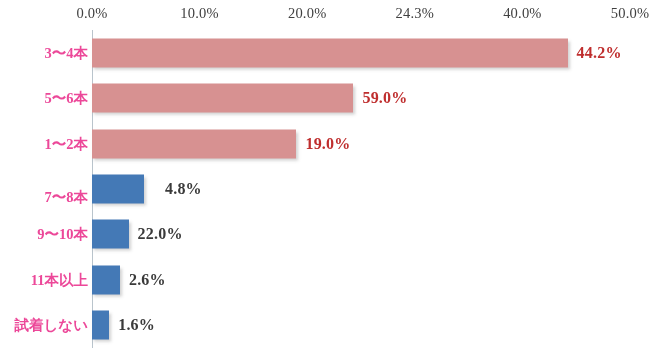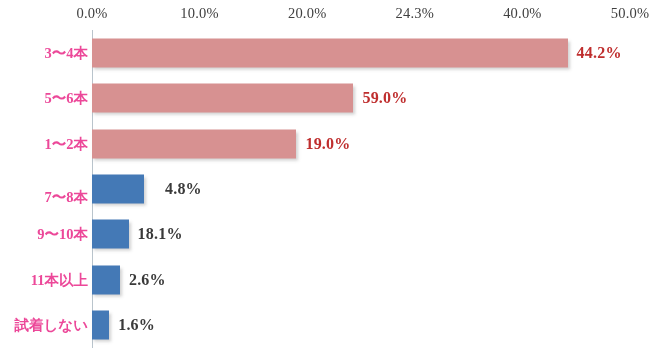--- a/index.html
+++ b/index.html
@@ -123,21 +123,21 @@
         <div class="val-label rose" style="top: 143.571px; left: 305.44px;">19.0%</div>
       </div>
       <div class="row">
         <div class="cat-label" style="top: 189px; margin-top: 8px;">7〜8本</div>
         <div class="bar blue" style="top: 189px; width: 51.648px; height: 29px;"></div>
         <div class="val-label blue" style="top: 189px; left: 165px;">4.8%</div>
       </div>
       <div class="row">
         <div class="cat-label" style="top: 234.429px;">9〜10本</div>
         <div class="bar blue" style="top: 234.429px; width: 36.584px; height: 29px;"></div>
-        <div class="val-label blue" style="top: 234.429px; left: 137.584px;">18.1%</div>
+        <div class="val-label blue" style="top: 234.429px; left: 137.584px;">22.0%</div>
       </div>
       <div class="row">
         <div class="cat-label" style="top: 279.857px;">11本以上</div>
         <div class="bar blue" style="top: 279.857px; width: 27.976px; height: 29px;"></div>
         <div class="val-label blue" style="top: 279.857px; left: 128.976px; text-align: right;">2.6%</div>
       </div>
       <div class="row">
         <div class="cat-label" style="top: 325.286px;">試着しない</div>
         <div class="bar blue" style="top: 325.286px; width: 17.216px; height: 29px;"></div>
         <div class="val-label blue" style="top: 325.286px; left: 118.216px; text-align: right;">1.6%</div>

